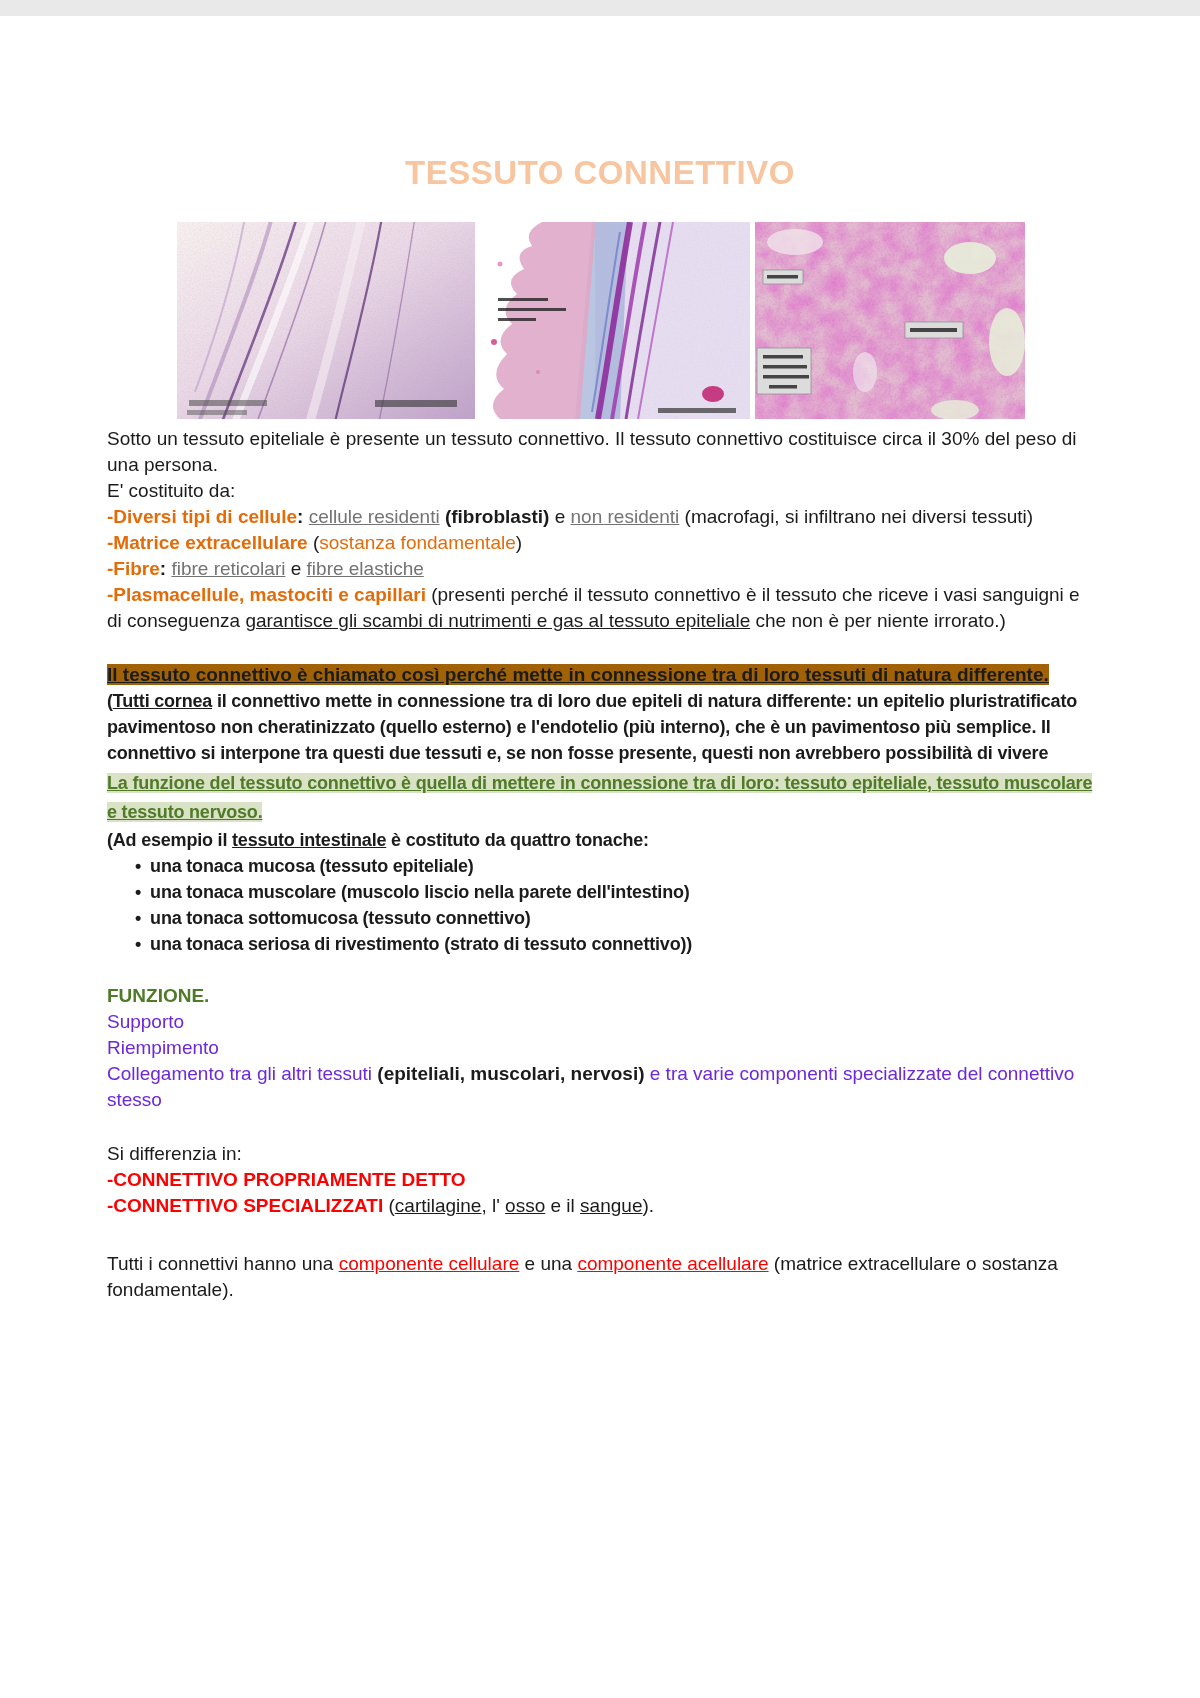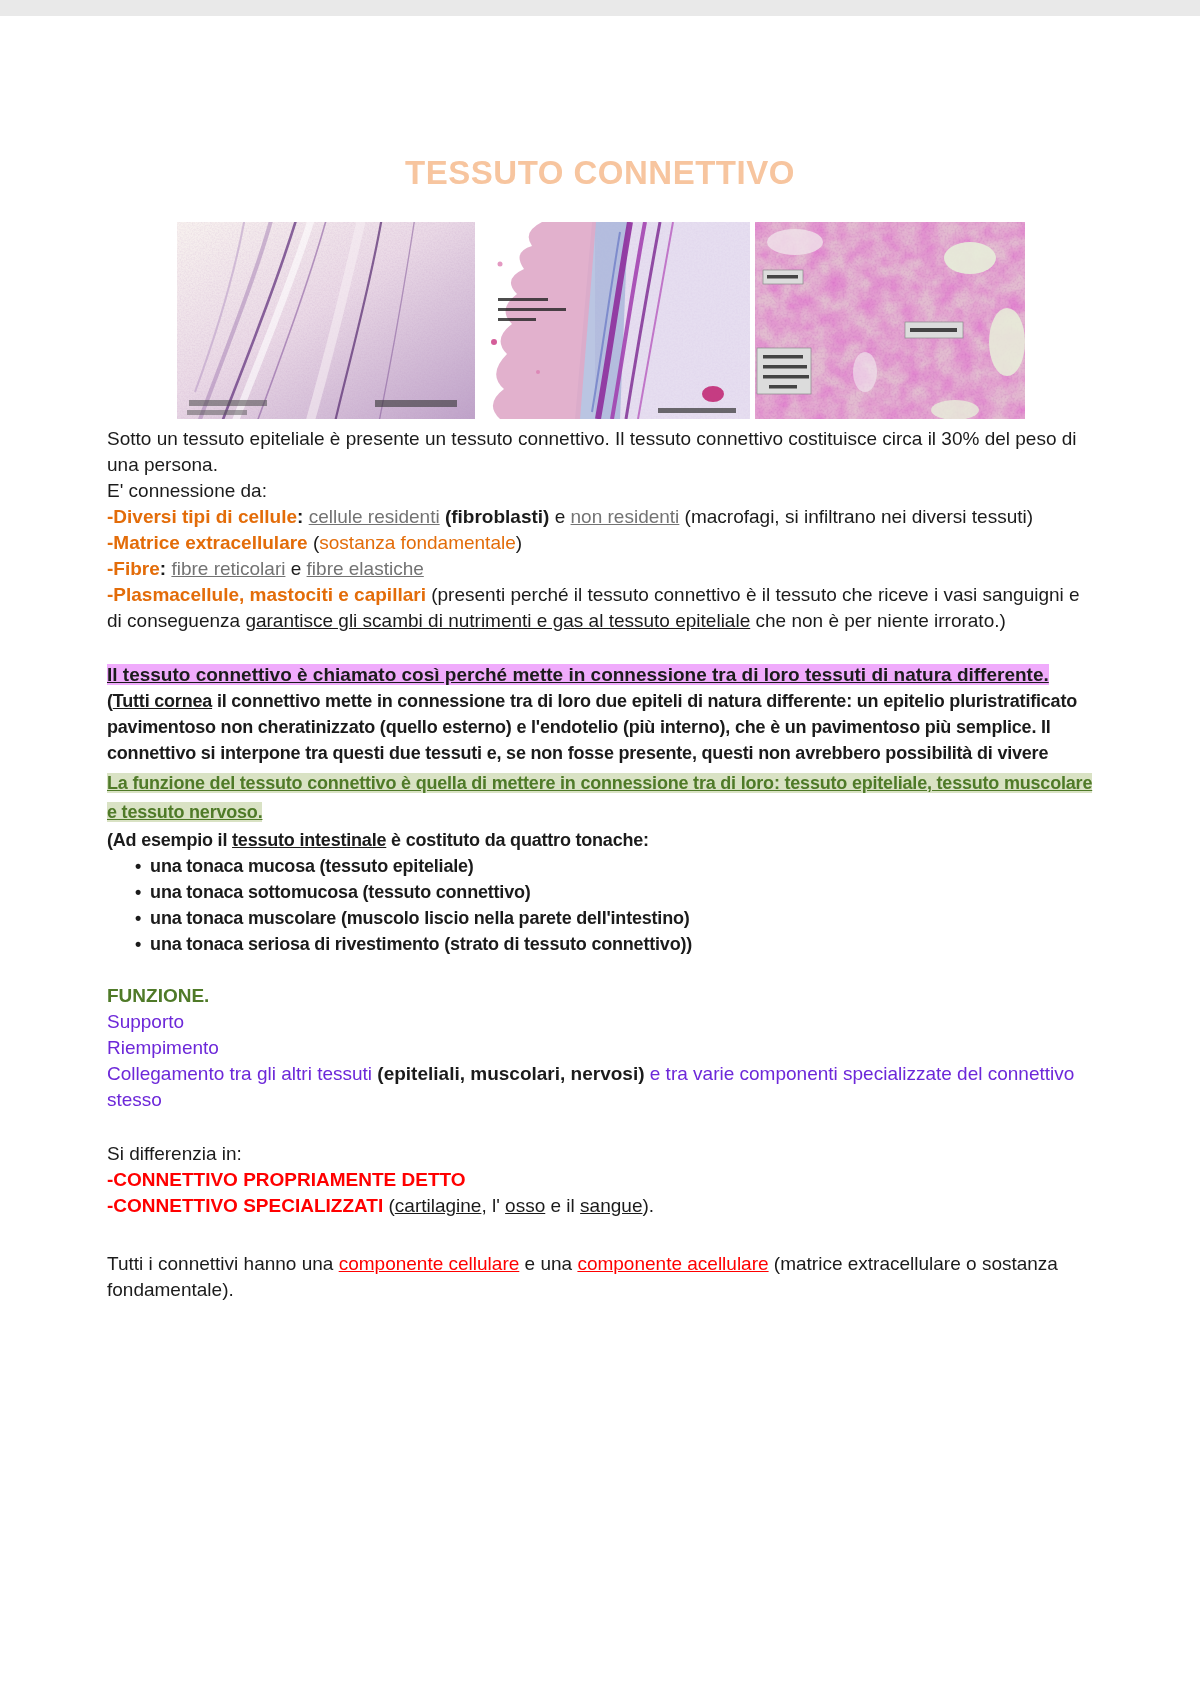--- a/index.html
+++ b/index.html
@@ -34,21 +34,21 @@
     line-height:26px;
   }
   .content p{margin:0;}
   
   .ob{color:#E36C09;font-weight:bold;}
   .o{color:#E36C09;}
   .ou{color:#737373;text-decoration:underline;}
   .u{text-decoration:underline;}
   .bb{font-weight:bold;}
   .hl-yellow{
-    background:#f0abfc;
+    background:#a16207;
     font-weight:bold;
     text-decoration:underline;
   }
   .p-yellow{white-space:nowrap;margin-top:28px !important;}
   .sec-bold{
     font-weight:bold;
     font-size:18px;
     letter-spacing:-0.2px;
     line-height:26px;
   }
@@ -176,21 +176,21 @@
         <rect x="8" y="153" width="46" height="3.5" fill="#444"></rect>
         <rect x="14" y="163" width="28" height="3.5" fill="#444"></rect>
       </g>
     </svg>
   </div>
 
   <div class="content">
 
     <p><span>Sotto un tessuto epiteliale è presente un tessuto connettivo. Il tessuto connettivo costituisce circa il 30% del peso di una persona.</span></p>
 
-    <p><span>E' connessione da:</span></p>
+    <p><span>E' costituito da:</span></p>
 
     <p><span class="ob">-Diversi tipi di cellule</span><span class="bb">: </span><span class="ou">cellule residenti</span><span class="bb"> (fibroblasti)</span><span> e </span><span class="ou">non residenti</span><span> (macrofagi, si infiltrano nei diversi tessuti)</span></p>
 
     <p><span class="ob">-Matrice extracellulare</span><span> (</span><span class="o">sostanza fondamentale</span><span>)</span></p>
 
     <p><span class="ob">-Fibre</span><span class="bb">: </span><span class="ou">fibre reticolari</span><span> e </span><span class="ou">fibre elastiche</span></p>
 
     <p><span class="ob">-Plasmacellule, mastociti e capillari</span><span> (presenti perché il tessuto connettivo è il tessuto che riceve i vasi sanguigni e di conseguenza </span><span class="u">garantisce gli scambi di nutrimenti e gas al tessuto epiteliale</span><span> che non è per niente irrorato.)</span></p>
 
     <p class="p-yellow"><span class="hl-yellow">Il tessuto connettivo è chiamato così perché mette in connessione tra di loro tessuti di natura differente. </span></p>
@@ -200,22 +200,22 @@
       <span class="line">pavimentoso non cheratinizzato (quello esterno) e l'endotelio (più interno), che è un pavimentoso più semplice. Il</span>
       <span class="line">connettivo si interpone tra questi due tessuti e, se non fosse presente, questi non avrebbero possibilità di vivere</span>
     </p>
 
     <p class="sec-bold p-greenhl"><span class="hl-green">La funzione del tessuto connettivo è quella di mettere in connessione tra di loro: tessuto epiteliale, tessuto muscolare e tessuto nervoso. </span></p>
 
     <p class="sec-bold"><span>(Ad esempio il </span><span class="u">tessuto intestinale</span><span> è costituto da quattro tonache:</span></p>
 
     <ul class="tonache">
       <li>una tonaca mucosa (tessuto epiteliale)</li>
+      <li>una tonaca muscolare (muscolo liscio nella parete dell'intestino)</li>
       <li>una tonaca sottomucosa (tessuto connettivo)</li>
-      <li>una tonaca muscolare (muscolo liscio nella parete dell'intestino)</li>
       <li>una tonaca seriosa di rivestimento (strato di tessuto connettivo))</li>
     </ul>
 
     <div class="sp26"></div>
 
     <p><span class="gd">FUNZIONE.</span></p>
     <p><span class="gr">Supporto</span></p>
     <p><span class="gr">Riempimento</span></p>
     <p><span class="gr">Collegamento tra gli altri tessuti </span><span class="bb">(epiteliali, muscolari, nervosi)</span><span class="gr"> e tra varie componenti specializzate del connettivo stesso</span></p>
 

